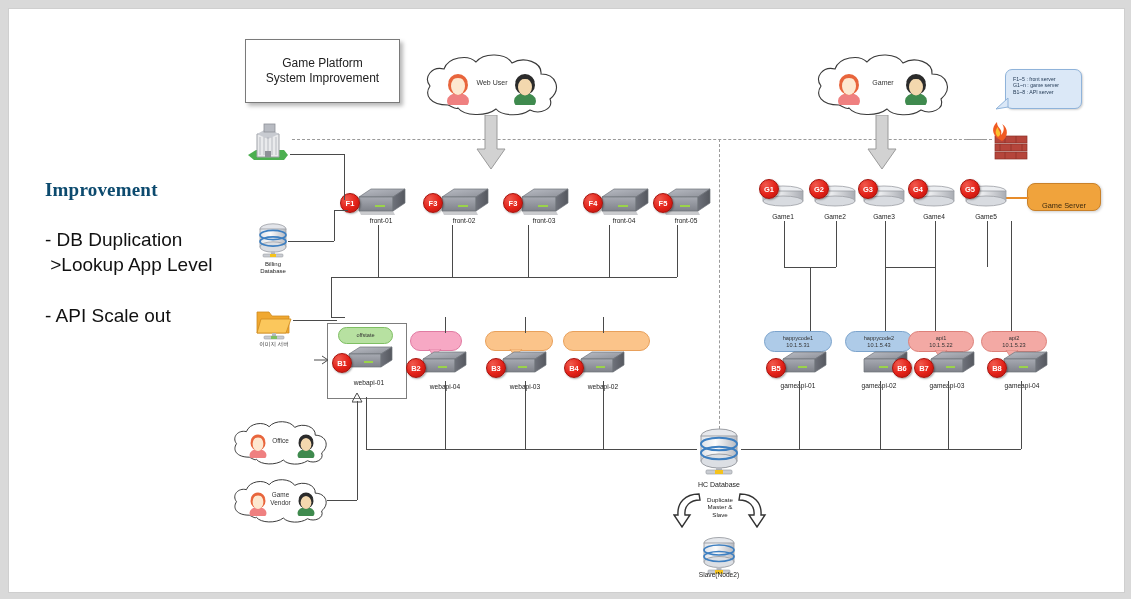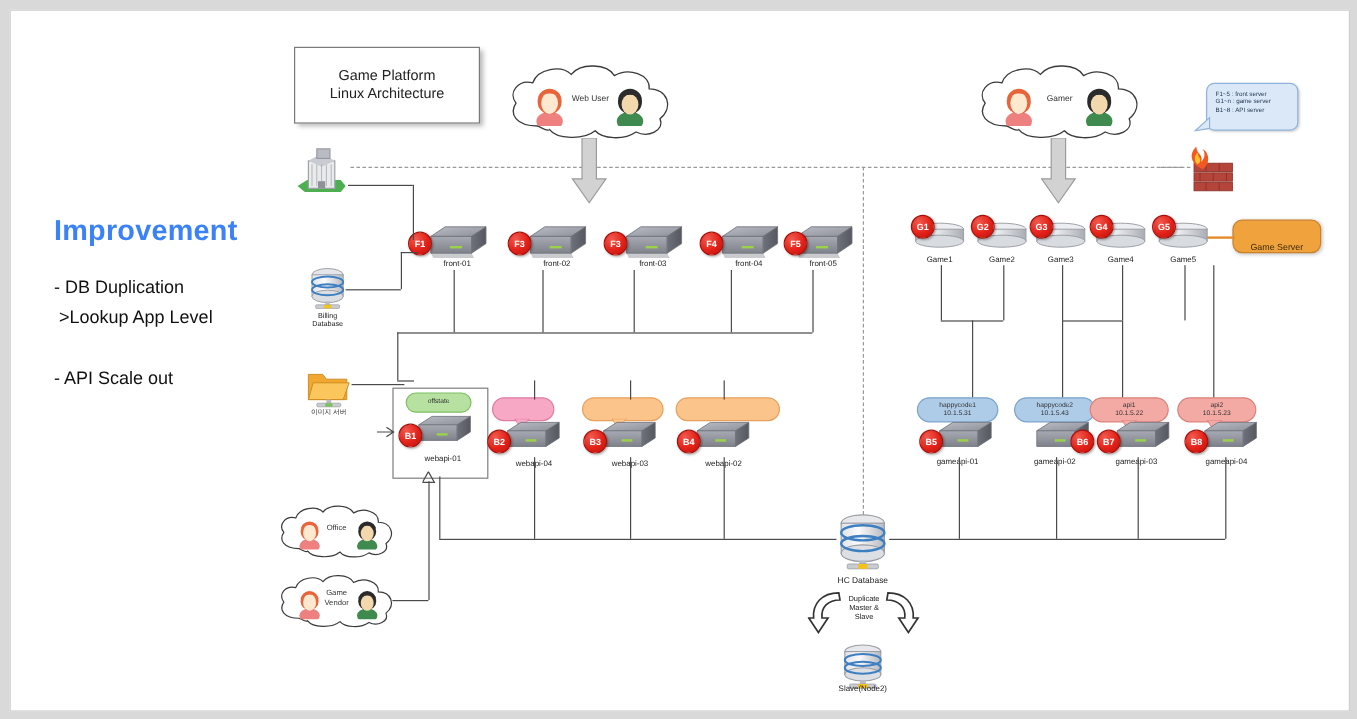--- a/index.html
+++ b/index.html
@@ -3,22 +3,22 @@
 <meta charset="utf-8">
 <style>
   html,body{margin:0;padding:0;background:#d9d9d9;}
   body{font-family:"Liberation Sans",sans-serif;}
   #page{position:relative;width:1131px;height:599px;background:#d9d9d9;overflow:hidden;}
   #canvas{position:absolute;left:8px;top:8px;width:1115px;height:583px;background:#ffffff;border:1px solid #cfcfcf;overflow:hidden;}
   .abs{position:absolute;}
   .nosel{user-select:none;}
 
   
-  .improve-title{font-size:24px;font-weight:bold;color:#3b82f6;letter-spacing:.2px;}
-  .improve-line{font-size:15px;color:#111;line-height:22px;white-space:pre;}
+  .improve-title{font-size:19px;font-weight:bold;color:#0c4a6e;letter-spacing:.2px;font-family:Liberation Serif, serif;}
+  .improve-line{font-size:19px;color:#111;line-height:22px;white-space:pre;}
 
   
   .titlebox{background:#fff;border:1px solid #7a7a7a;box-shadow:3px 3px 4px rgba(0,0,0,.28);
             display:flex;align-items:center;justify-content:center;text-align:center;
             font-size:12px;color:#222;line-height:15px;}
 
   
   .legendbox{background:#dbe8f7;border:1px solid #8fb3da;border-radius:7px;
              font-size:5.2px;color:#233a55;line-height:6.4px;padding:6px 7px;box-sizing:border-box;
              box-shadow:1px 1px 2px rgba(0,0,0,.18);}
@@ -109,21 +109,21 @@
         <stop offset="0%" stop-color="#dfe2e7"></stop>
             <stop offset="40%" stop-color="#fbfbfc"></stop>
         <stop offset="100%" stop-color="#b6b9c0"></stop>
       </linearGradient>
     </defs>
   </svg>
 
   <div class="titlebox abs" style="left:236px;top:30px;width:153px;height:62px;">
     <div>
       <div>Game Platform</div>
-      <div>Linux Architecture</div>
+      <div>System Improvement</div>
     </div>
   </div>
 
   <div class="abs improve-title nosel" style="left:36px;top:170px;">Improvement</div>
 
   <div class="abs improve-line nosel" style="left:36px;top:220px;">- DB Duplication</div>
   <div class="abs improve-line nosel" style="left:36px;top:245px;"> &gt;Lookup App Level</div>
 
   <div class="abs improve-line nosel" style="left:36px;top:296px;">- API Scale out</div>
 

